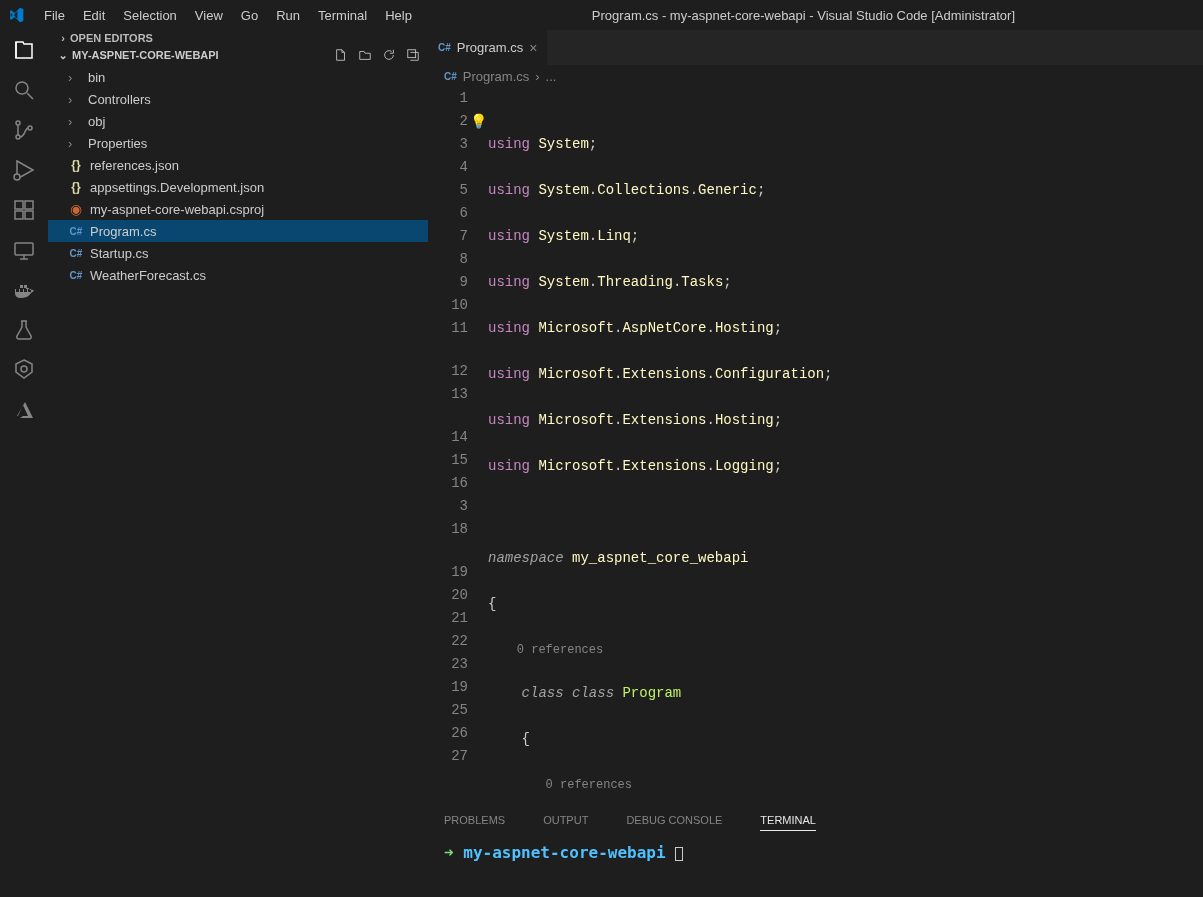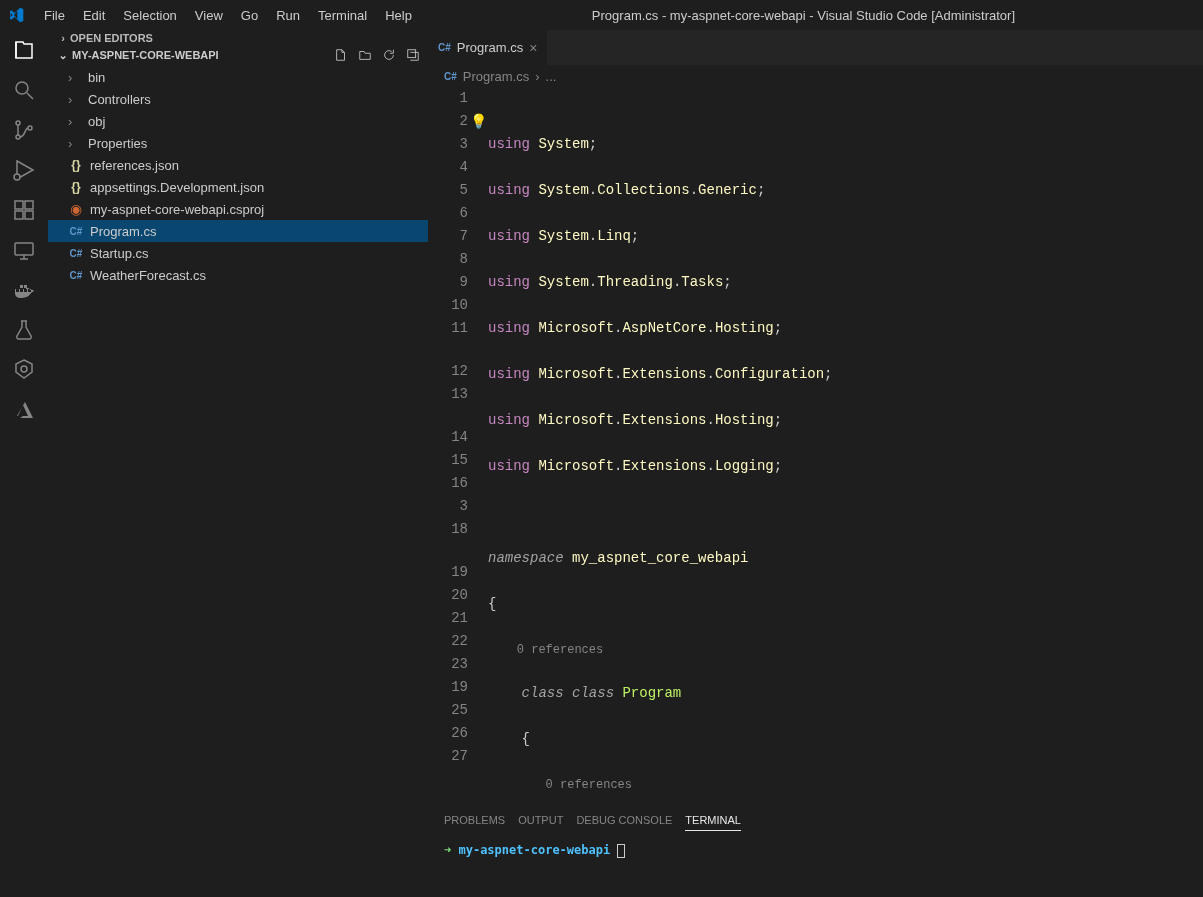--- a/index.html
+++ b/index.html
@@ -202,37 +202,37 @@
   top: 24px;
   font-size: 14px;
 }
 .panel {
   height: 92px;
   border-top: 1px solid #1e1e1e;
   background: #1e1e1e;
 }
 .panel-tabs {
   display: flex;
-  gap: 13px;
+  gap: 38px;
   padding: 8px 16px 4px;
   font-size: 11px;
   color: #858585;
 }
 .panel-tab {
   cursor: pointer;
   padding-bottom: 4px;
 }
 .panel-tab.active {
   color: #e7e7e7;
   border-bottom: 1px solid #e7e7e7;
 }
 .terminal-content {
   font-family: Consolas, monospace;
   padding: 8px 16px;
-  font-size: 12px;
+  font-size: 16px;
 }
 .prompt-arrow { color: #77dd77; }
 .prompt-path { color: #4fc1ff; font-weight: bold; }
 .cursor-box {
   display: inline-block;
   width: 8px; height: 14px;
   border: 1px solid #cccccc;
   vertical-align: middle;
 }
 svg { display: block; }

